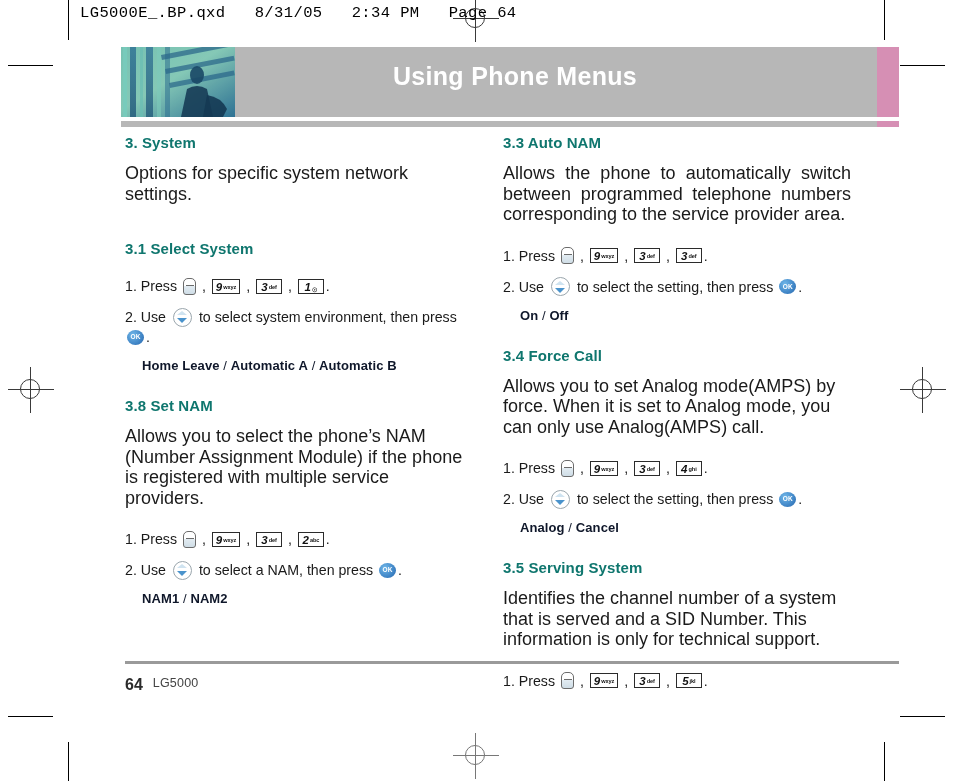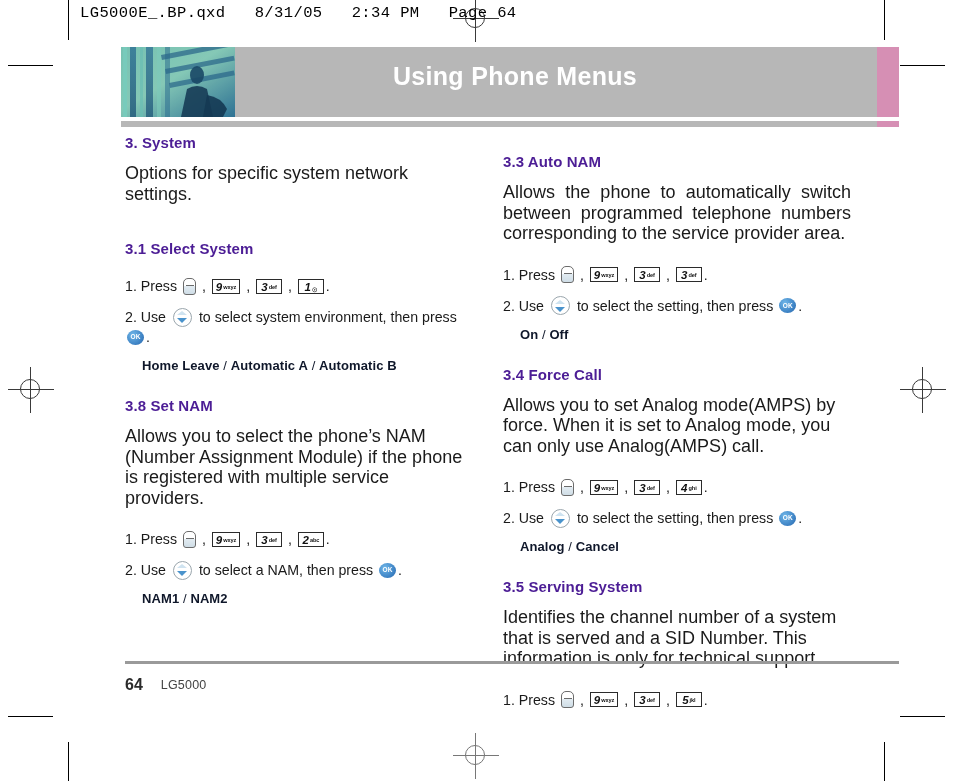--- a/index.html
+++ b/index.html
@@ -127,27 +127,27 @@
     background: #d68fb4;
   }
 
   
   .col {
     position: absolute;
     top: 134px;
     width: 348px;
   }
   .col-left  { left: 125px; }
-  .col-right { left: 503px; margin-top: 19px; }
+  .col-right { left: 503px; }
 
   h2.sec-title {
     margin: 0 0 12px 0;
     font-size: 15px;
     font-weight: bold;
-    color: #4c1d95;
+    color: #0f766e;
     letter-spacing: 0.1px;
   }
 
   p.body {
     margin: 0 0 14px 0;
     font-size: 18px;
     line-height: 20.5px;
     color: #1a1a1a;
   }
   p.body.justify { text-align: justify; }
@@ -288,22 +288,22 @@
     top: 661px;
     width: 774px;
     height: 3px;
     background: #9a9a9a;
   }
   .footer {
     position: absolute;
     left: 125px;
     top: 676px;
     display: flex;
-    align-items: center;
-    gap: 18px;
+    align-items: flex-start;
+    gap: 10px;
   }
   .footer .pg {
     font-size: 16px;
     font-weight: bold;
     color: #2b2b2b;
   }
   .footer .model {
     font-size: 12.5px;
     color: #444;
     letter-spacing: 0.2px;

